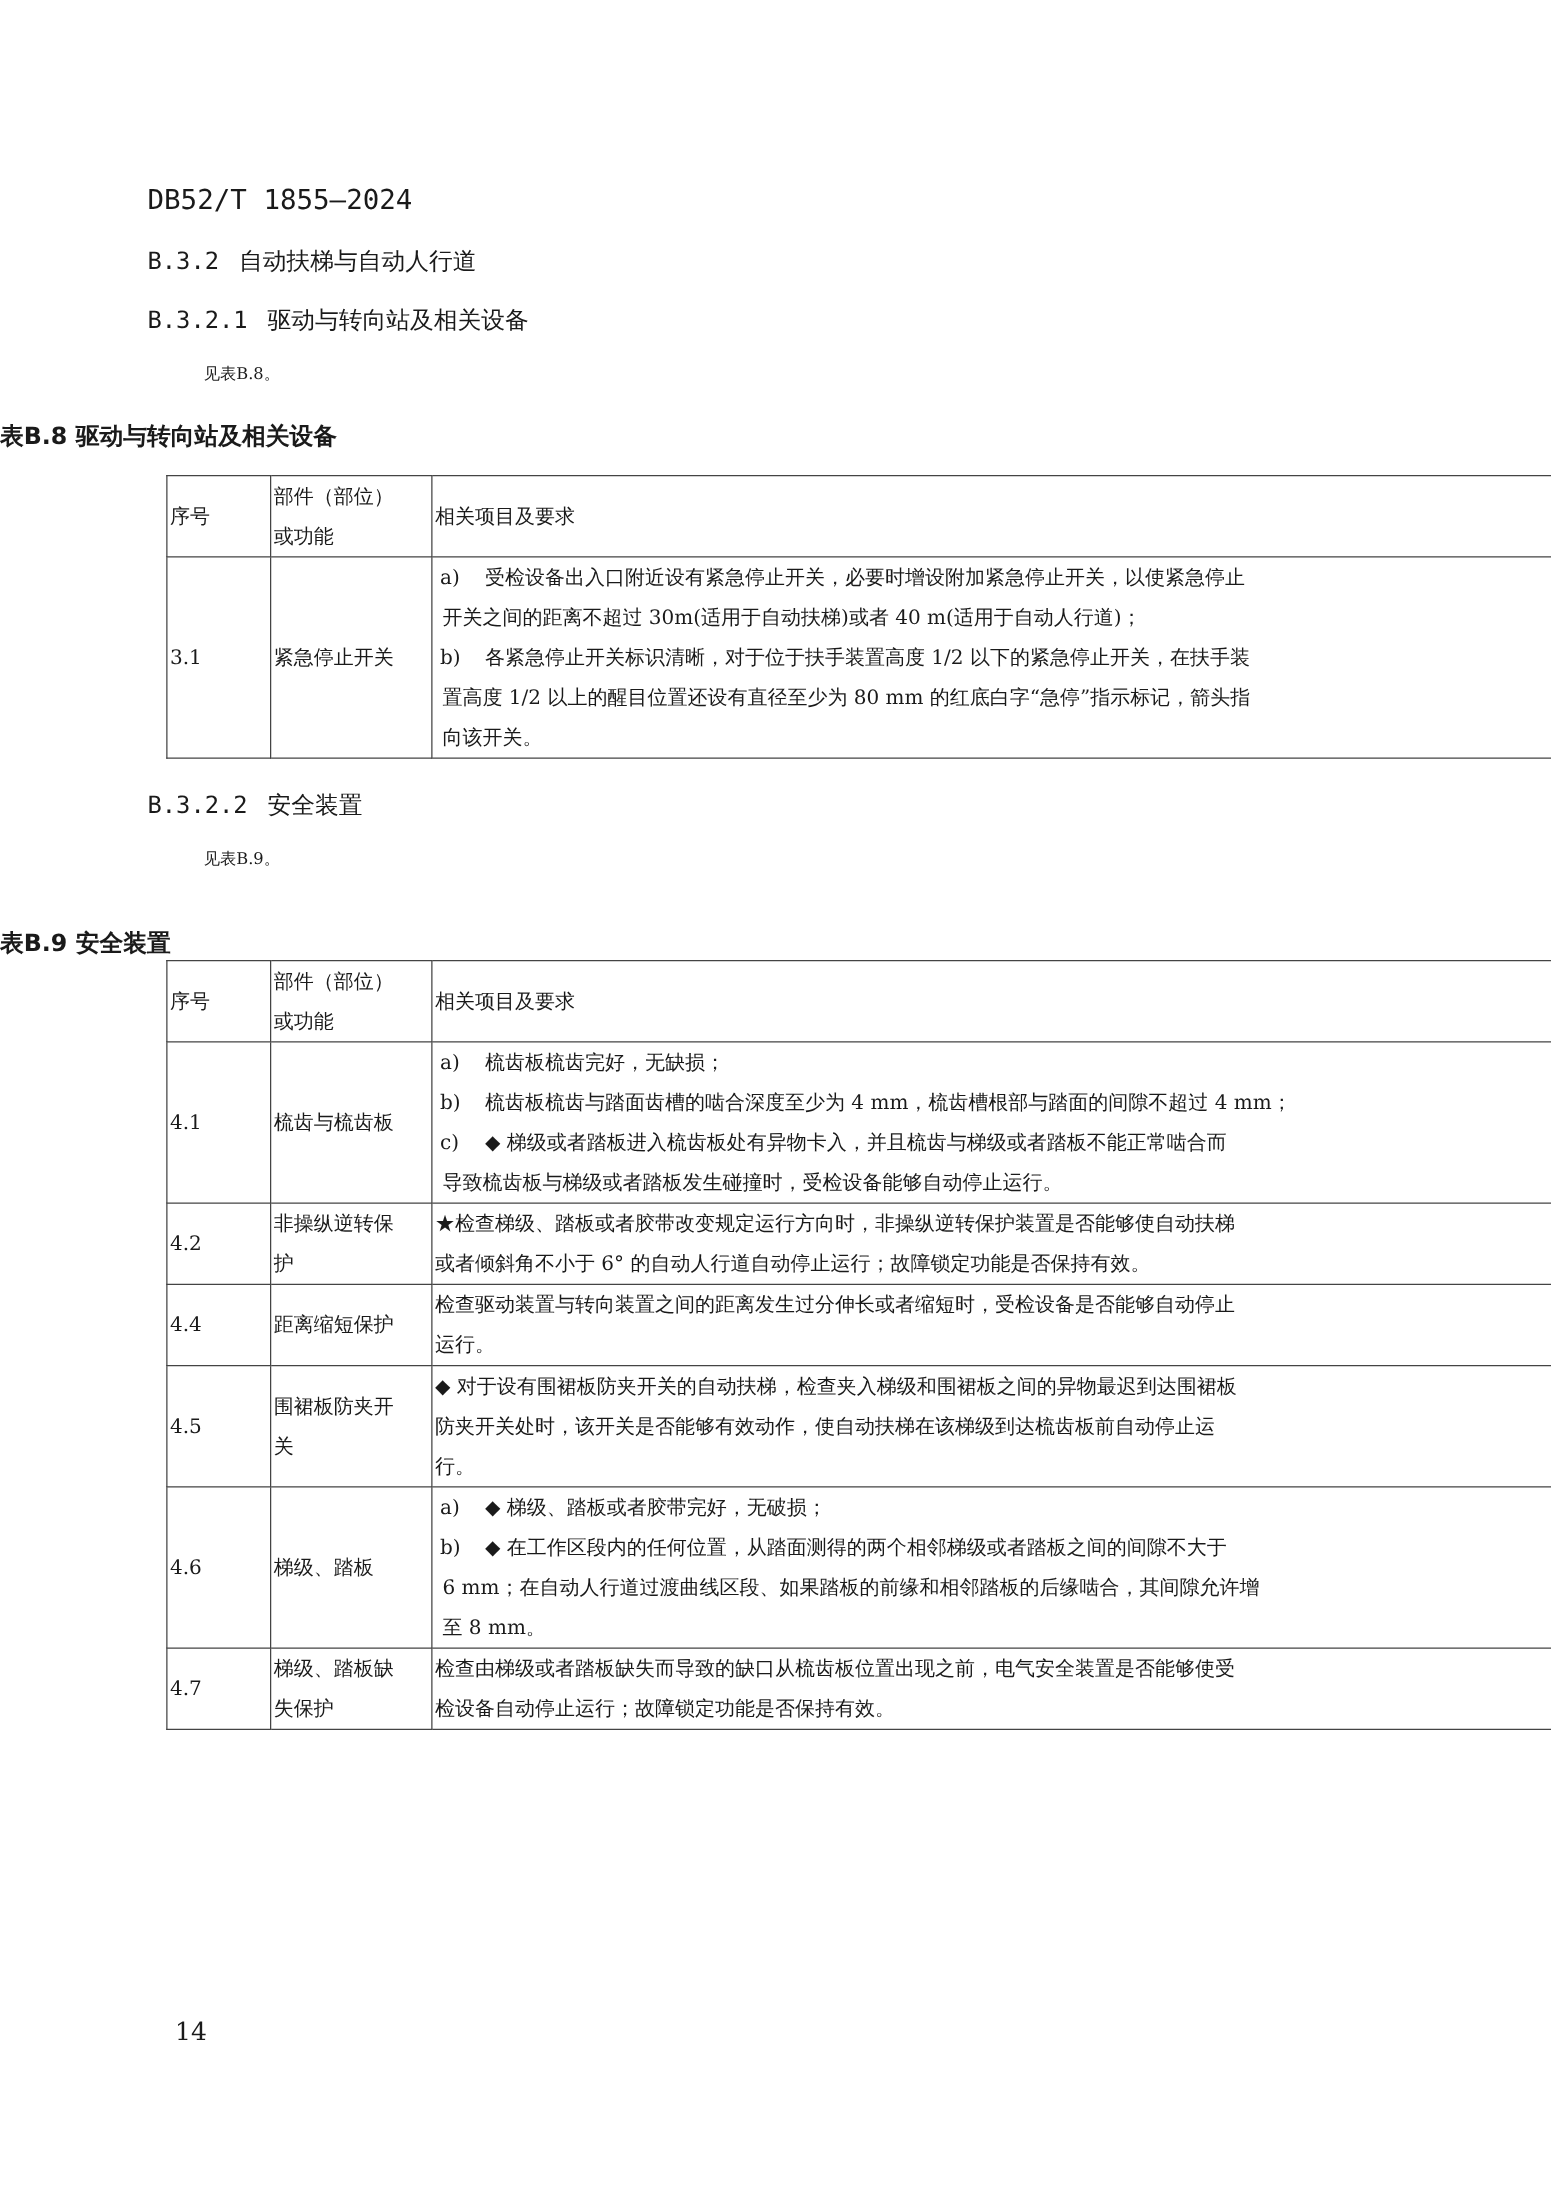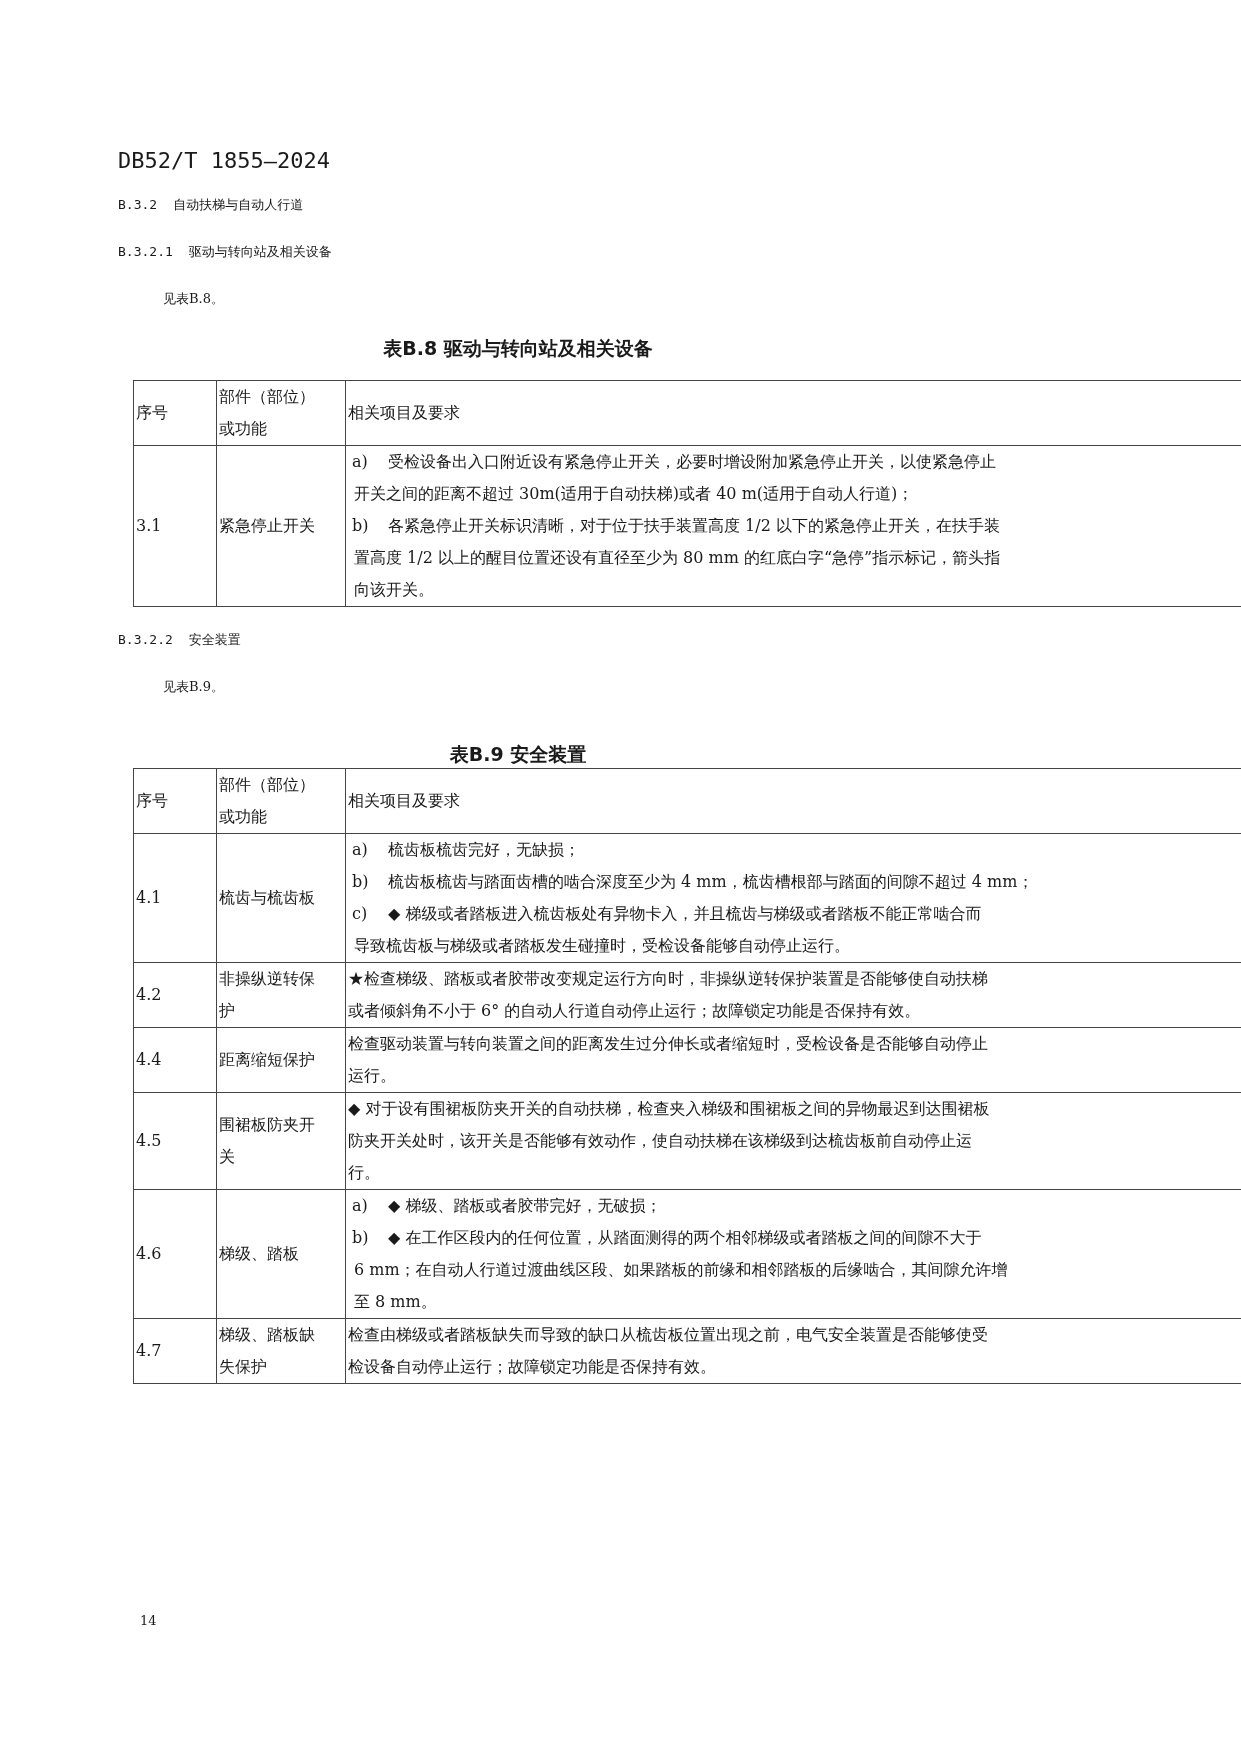--- a/index.html
+++ b/index.html
@@ -1,32 +1,32 @@
 <!DOCTYPE html>
 <html><head>
 <meta charset="utf-8">
 <style>
   html, body { margin: 0; padding: 0; background: #ffffff; }
   body { width: 1241px; height: 1754px; position: relative; overflow: hidden;
          font-family: "DejaVu Serif", "Liberation Serif", serif; color: #1a1a1a; }
   .abs { position: absolute; }
   .hdr { font-family: "DejaVu Sans Mono", "Liberation Mono", monospace; font-size: 22px; left: 118px; top: 148px; letter-spacing: 0px; }
-  .sec { font-family: "DejaVu Sans", "Liberation Sans", sans-serif; font-size: 13px; left: 118px; white-space: pre; }
+  .sec { font-family: "DejaVu Sans", "Liberation Sans", sans-serif; font-size: 19px; left: 118px; white-space: pre; }
   .sec .num { font-family: "DejaVu Sans Mono", "Liberation Mono", monospace; margin-right: 16px; }
   .para { font-size: 13px; left: 163px; }
-  .caption { font-family: "DejaVu Sans", "Liberation Sans", sans-serif; font-size: 19px; font-weight: bold; width: 1036px; left: 0; text-align: center; }
+  .caption { font-family: "DejaVu Sans", "Liberation Sans", sans-serif; font-size: 19px; font-weight: bold; width: 1036px; left: 0; text-align: left; }
   table.spec { position: absolute; left: 133px; width: 1120px; border-collapse: collapse; font-size: 16px; line-height: 32px; }
   table.spec td { border: 1.5px solid #444; vertical-align: middle; padding: 0 2px; }
   td.c1 { width: 78px; font-family: "DejaVu Serif", "Liberation Serif", serif; }
   td.c2 { width: 124px; }
   td.c3 { padding-left: 2px; padding-right: 2px; }
   .item { padding-left: 0; }
   .item .lbl { display: inline-block; width: 36px; padding-left: 4px; }
   .cont { padding-left: 6px; }
-  .pageno { font-size: 13px; left: 140px; top: 1613px; }
+  .pageno { font-size: 20px; left: 140px; top: 1613px; }
 </style>
 </head>
 <body>
 
 <div class="abs hdr">DB52/T 1855—2024</div>
 
 <div class="abs sec" style="top:196px"><span class="num">B.3.2</span><span>自动扶梯与自动人行道</span></div>
 
 <div class="abs sec" style="top:243px"><span class="num">B.3.2.1</span><span>驱动与转向站及相关设备</span></div>
 

